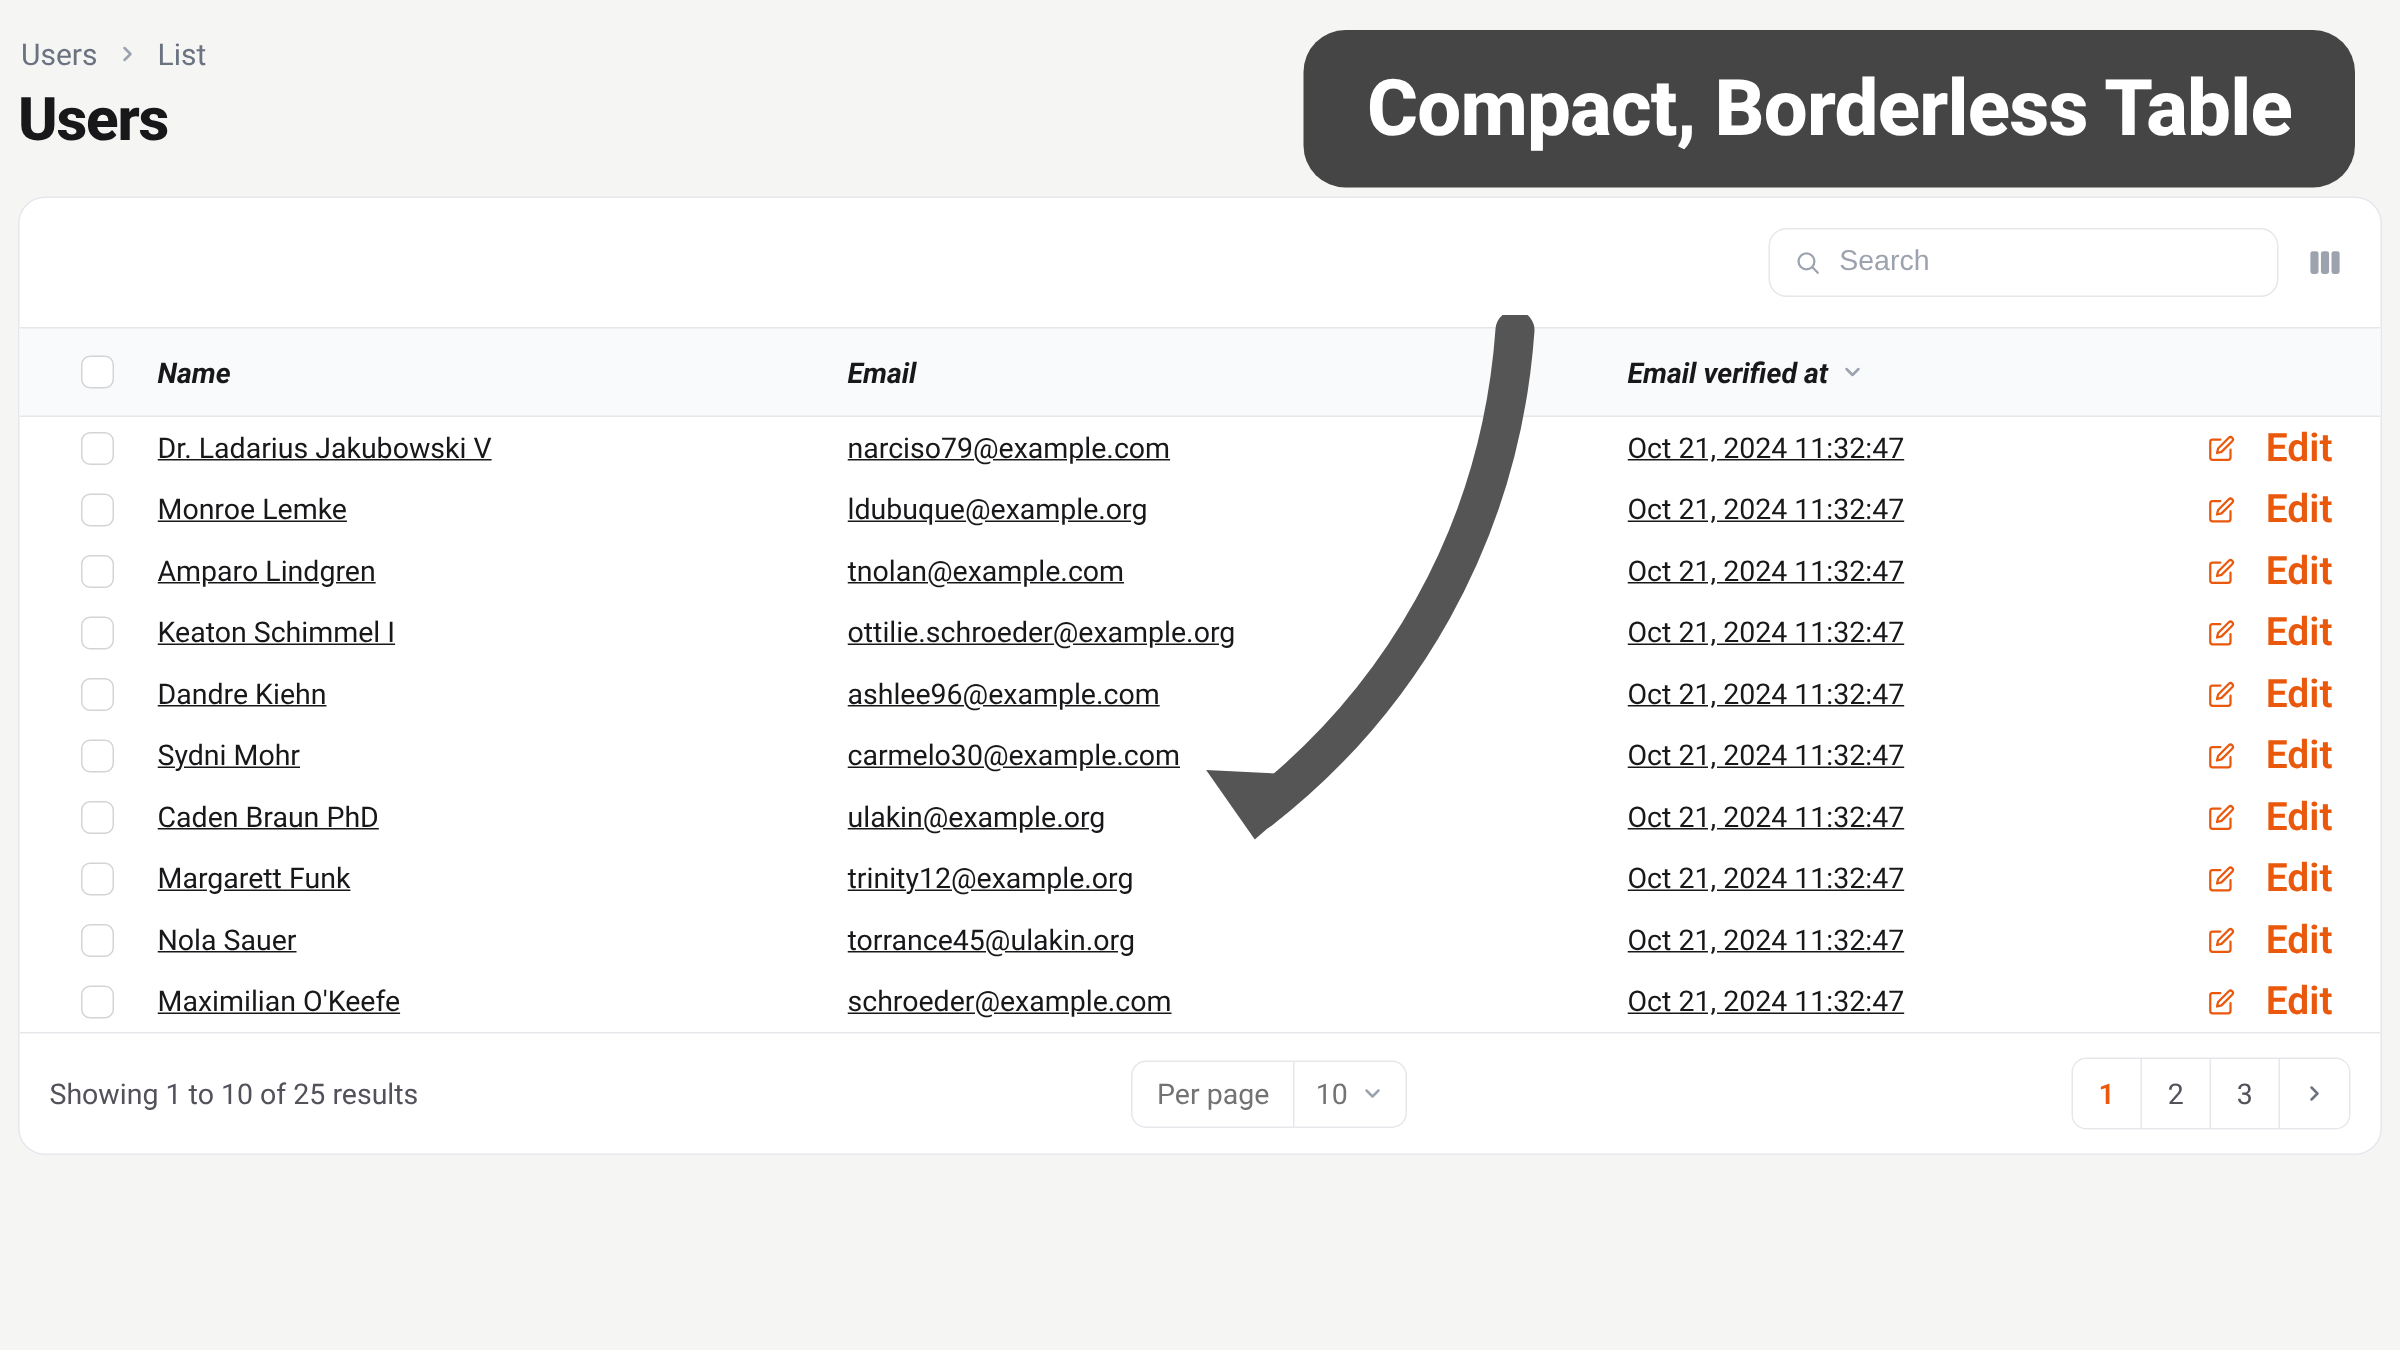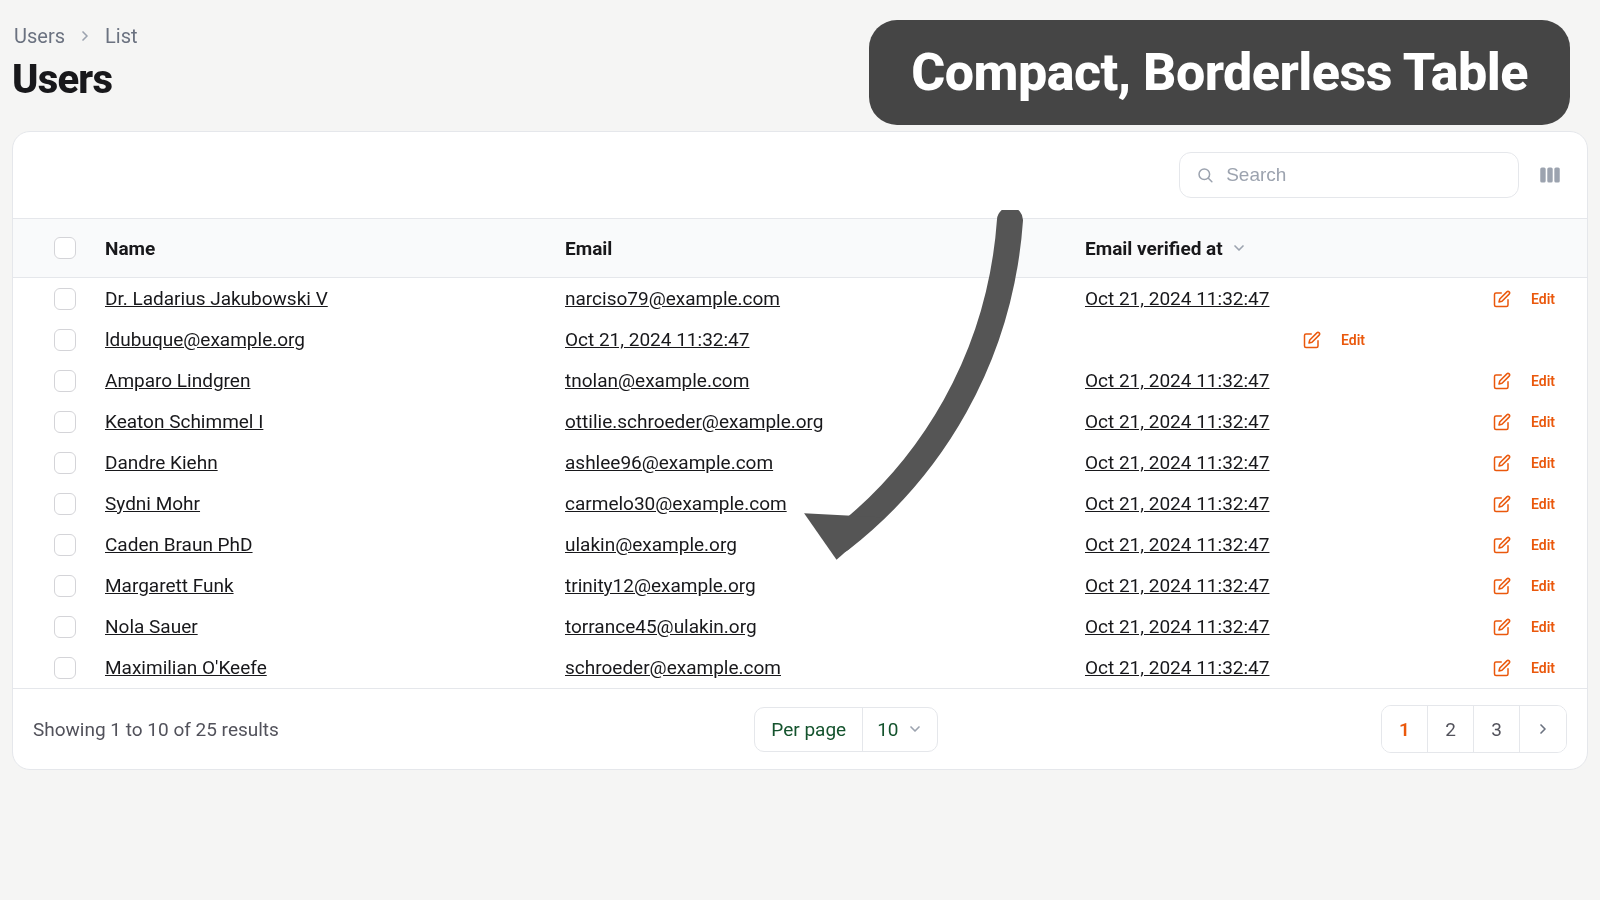--- a/index.html
+++ b/index.html
@@ -66,54 +66,54 @@
     display:grid;
     grid-template-columns:80px 460px 520px 300px 1fr;
     align-items:center;
     padding:0 12px;
   }
   .thead{
     background:var(--header-bg);
     border-top:1px solid var(--border);
     border-bottom:1px solid var(--border);
     height:60px;
-    font-weight:700;font-size:19px;
+    font-weight:700;font-size:19px;font-style:italic;
   }
   .thead .sortcol{display:flex;align-items:center;gap:8px;cursor:pointer;}
   .tbody{max-height:none;}
   .trow{
     height:41px;font-size:19px;
     border-bottom:0;
   }
   .check{
     display:flex;justify-content:center;align-items:center;
   }
   .checkbox{
     width:22px;height:22px;border:1.5px solid #d4d4d8;border-radius:6px;
     background:#fff;cursor:pointer;
   }
   .cell-name,.cell-email,.cell-date{white-space:nowrap;overflow:hidden;text-overflow:ellipsis;text-decoration:underline;}
   .actions{display:flex;justify-content:flex-end;padding-right:20px;}
   .edit-link{
     display:inline-flex;align-items:center;gap:20px;
-    color:var(--accent);font-weight:600;font-size:14px;cursor:pointer;
+    color:var(--accent);font-weight:600;font-size:26px;cursor:pointer;
   }
   .edit-link svg{width:18px;height:18px;}
   .footer{
     display:flex;align-items:center;gap:18px;
     border-top:1px solid var(--border);
     padding:16px 20px;
     font-size:19px;
   }
   .footer .summary{color:#52525b;flex:0 0 auto;}
   .footer .spacer1{flex:1;}
   .perpage{
     display:flex;align-items:center;
     border:1px solid var(--border);border-radius:10px;overflow:hidden;
-    color:#14532d;
+    color:#737373;
     margin-left:32px;
   }
   .perpage .lbl{padding:10px 16px;border-right:1px solid var(--border);}
   .perpage .sel{padding:10px 14px;display:flex;align-items:center;gap:8px;cursor:pointer;}
   .footer .spacer2{flex:1;}
   .pager{display:flex;border:1px solid var(--border);border-radius:10px;overflow:hidden;}
   .pager .pg{
     width:46px;height:46px;display:flex;align-items:center;justify-content:center;
     border-right:1px solid var(--border);cursor:pointer;font-size:19px;color:#52525b;
     background:#fff;
@@ -197,20 +197,21 @@
                 <path d="M18.5 2.5a2.121 2.121 0 0 1 3 3L12 15l-4 1 1-4 9.5-9.5z"></path>
               </svg>
               <span>Edit</span>
             </span>
           </div>
         </div>
         <div class="trow">
           <div class="check">
             <div class="checkbox"></div>
           </div>
+          <div class="cell-name">Monroe Lemke</div>
           <div class="cell-email">ldubuque@example.org</div>
           <div class="cell-date">Oct 21, 2024 11:32:47</div>
           <div class="actions">
             <span class="edit-link">
               <svg viewBox="0 0 24 24" fill="none" stroke="currentColor" stroke-width="2" stroke-linecap="round" stroke-linejoin="round">
                 <path d="M11 4H4a2 2 0 0 0-2 2v14a2 2 0 0 0 2 2h14a2 2 0 0 0 2-2v-7"></path>
                 <path d="M18.5 2.5a2.121 2.121 0 0 1 3 3L12 15l-4 1 1-4 9.5-9.5z"></path>
               </svg>
               <span>Edit</span>
             </span>

